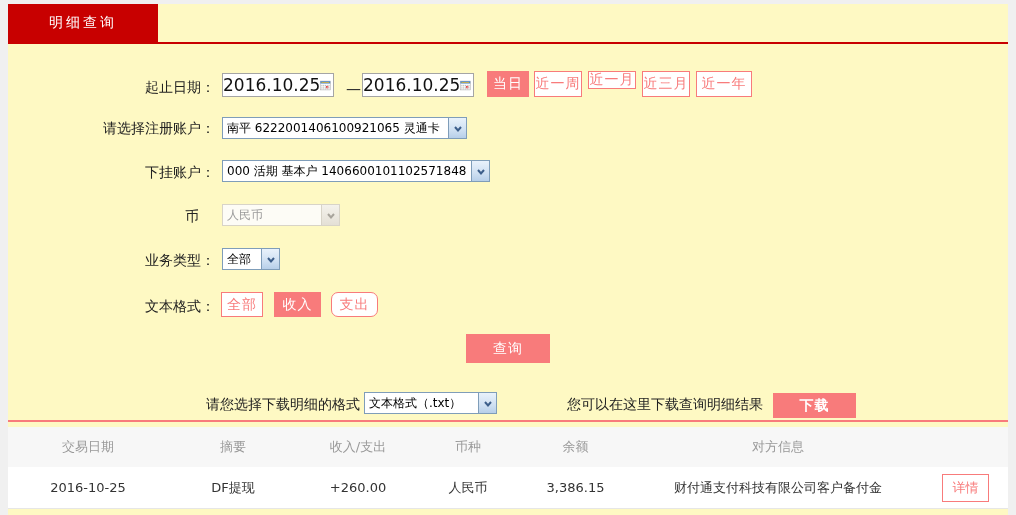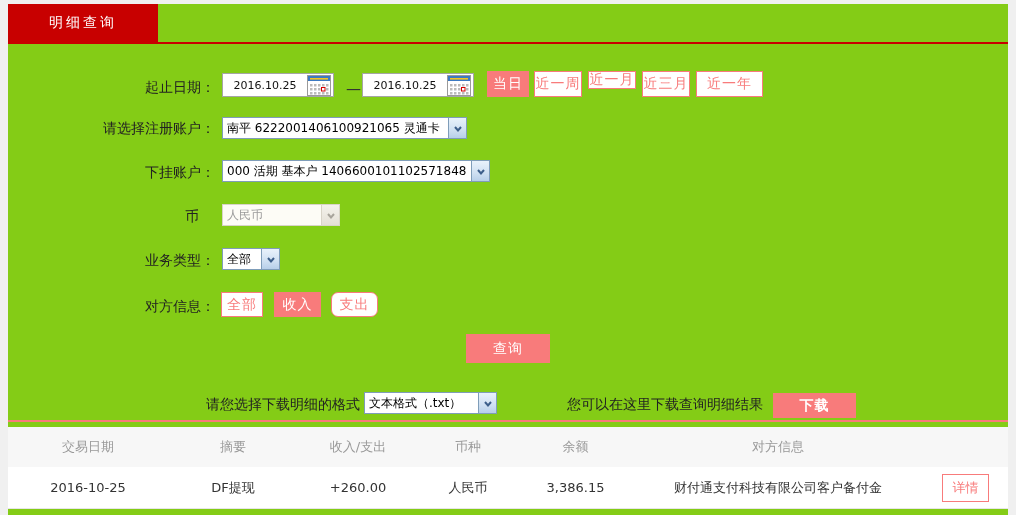--- a/index.html
+++ b/index.html
@@ -1,33 +1,33 @@
 <!DOCTYPE html>
 <html><head>
 <meta charset="utf-8">
 <style>
   html,body{margin:0;padding:0;}
   body{
     width:1016px;height:515px;position:relative;overflow:hidden;
     background:#f0f0f0;
     font-family:"DejaVu Sans","Liberation Sans",sans-serif;
   }
-  .panel{position:absolute;left:8px;top:4px;width:1000px;height:511px;background:#84cc16;overflow:hidden;}
+  .panel{position:absolute;left:8px;top:4px;width:1000px;height:511px;background:#fef9c3;overflow:hidden;}
 
   
   .tab{position:absolute;left:0;top:0;width:150px;height:38px;background:#c80000;color:#fff;
        font-size:14px;letter-spacing:3px;display:flex;align-items:center;justify-content:center;cursor:pointer;}
   .tab-line{position:absolute;left:0;top:38px;width:1000px;height:2px;background:#c80000;}
 
   .lbl{position:absolute;width:207px;text-align:right;font-size:14px;color:#222;white-space:pre;}
 
   
   .date-box{position:absolute;height:24px;width:112px;background:#fff;border:1px solid #a5a5a5;
             display:flex;align-items:center;box-sizing:border-box;cursor:text;}
-  .date-text{flex:1;text-align:center;font-size:11px;color:#111;}
+  .date-text{flex:1;text-align:center;font-size:17px;color:#111;}
   .date-box svg{margin-right:2px;}
   .dash{position:absolute;font-size:15px;color:#333;}
 
   
   .btn{position:absolute;box-sizing:border-box;display:flex;align-items:center;justify-content:center;
        font-size:14px;cursor:pointer;letter-spacing:1px;}
   .btn.solid{background:#f87b7b;border:1px solid #f87b7b;color:#ffffff;}
   .btn.outline{background:#ffffff;border:1px solid #f87b7b;color:#f87b7b;}
 
   
@@ -113,21 +113,21 @@
           <rect x="15" y="17" width="2.5" height="2.5"></rect>
           <rect x="19" y="17" width="2.5" height="2.5"></rect>
       </g>
       <rect x="14.5" y="12.5" width="3.5" height="3.5" fill="#ffffff" stroke="#d40000"></rect>
     </svg>
   </div>
   <div class="btn solid" style="left:479px;top:67px;width:42px;height:26px;">当日</div>
   <div class="btn outline" style="left:526px;top:67px;width:48px;height:26px;">近一周</div>
   <div class="btn outline" style="left:580px;top:67px;width:48px;height:18px;">近一月</div>
   <div class="btn outline" style="left:634px;top:67px;width:48px;height:26px;">近三月</div>
-  <div class="btn outline" style="left:688px;top:67px;width:67px;height:26px;">近一年</div>
+  <div class="btn outline" style="left:688px;top:67px;width:56px;height:26px;">近一年</div>
 
   <div class="lbl" style="top:116px;">请选择注册账户：</div>
   <div class="xp-select" style="left:214px;top:113px;width:245px;">
     <span class="txt">南平 6222001406100921065 灵通卡</span>
     <span class="arrow">
       <svg width="10" height="9" viewBox="0 0 10 9">
           <path d="M2 3 L5 6.5 L8 3" fill="none" stroke="#3c5e8a" stroke-width="2"></path>
         </svg>
     </span>
   </div>
@@ -155,21 +155,21 @@
   <div class="lbl" style="top:248px;">业务类型：</div>
   <div class="xp-select" style="left:214px;top:244px;width:58px;">
     <span class="txt">全部</span>
     <span class="arrow">
       <svg width="10" height="9" viewBox="0 0 10 9">
           <path d="M2 3 L5 6.5 L8 3" fill="none" stroke="#3c5e8a" stroke-width="2"></path>
         </svg>
     </span>
   </div>
 
-  <div class="lbl" style="top:294px;">对方信息：</div>
+  <div class="lbl" style="top:294px;">文本格式：</div>
   <div class="btn outline" style="left:213px;top:288px;width:42px;height:25px;">全部</div>
   <div class="btn solid" style="left:266px;top:288px;width:47px;height:25px;">收入</div>
   <div class="btn outline" style="left:323px;top:288px;width:47px;height:25px;border-radius:7px;">支出</div>
 
   <div class="btn solid" style="left:458px;top:330px;width:84px;height:29px;">查询</div>
 
   <div class="hint" style="left:0;top:392px;width:352px;text-align:right;">请您选择下载明细的格式</div>
   <div class="xp-select" style="left:356px;top:388px;width:133px;">
     <span class="txt">文本格式（.txt）</span>
     <span class="arrow">

